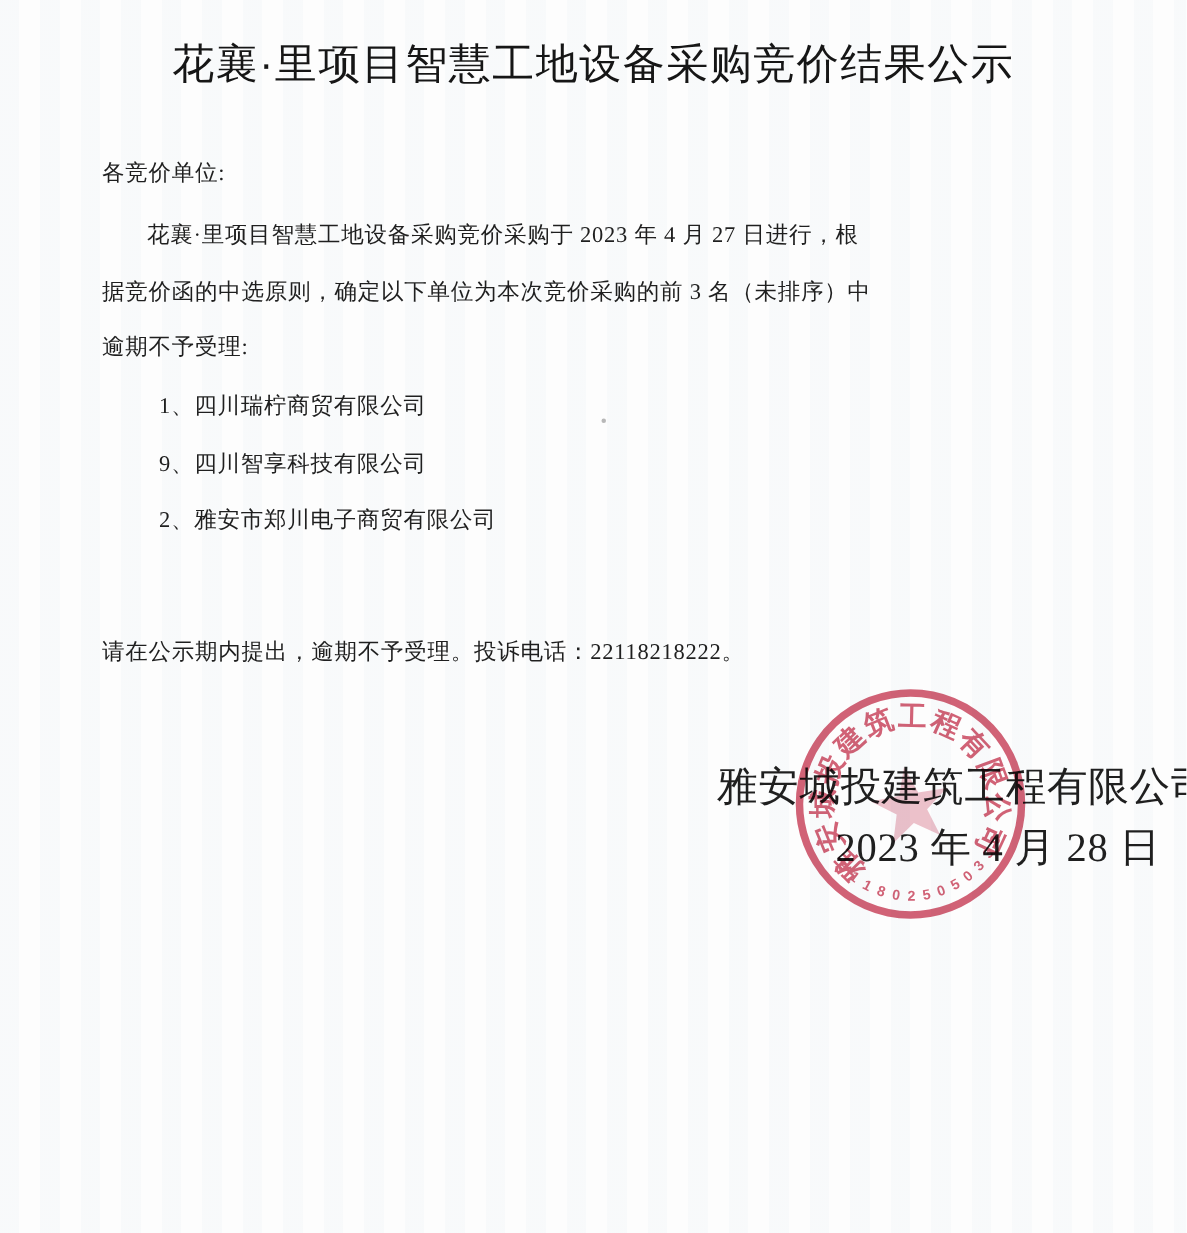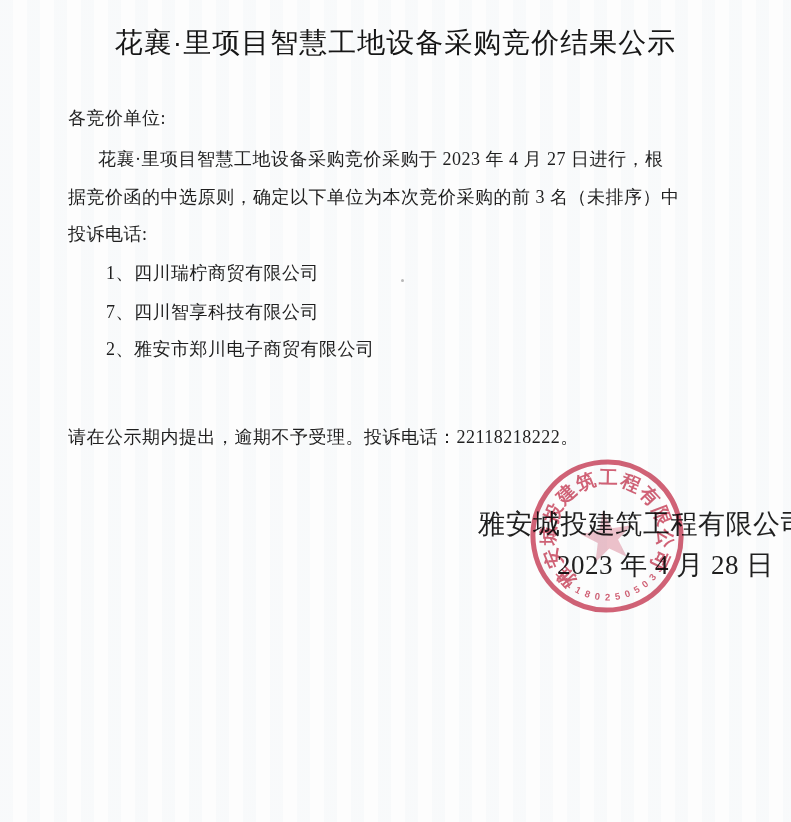--- a/index.html
+++ b/index.html
@@ -16,21 +16,21 @@
       #fdfdfd;
   }
   .title{
     position:absolute;top:24px;left:0;width:791px;margin:0;
     text-align:center;
     font-family:"Liberation Sans","DejaVu Sans",sans-serif;
     font-weight:400;font-size:28px;letter-spacing:1px;color:#161616;
   }
   .line{
     position:absolute;left:68px;width:660px;
-    font-size:18px;letter-spacing:0.5px;white-space:nowrap;font-family:Liberation Serif, serif;
+    font-size:15px;letter-spacing:0.5px;white-space:nowrap;font-family:Liberation Serif, serif;
   }
   .indent{padding-left:30px;}
   .list-indent{padding-left:38px;}
   .sig{position:absolute;font-size:27px;letter-spacing:0.5px;white-space:nowrap;}
   .speck{
     position:absolute;left:401px;top:279px;width:3px;height:3px;
     border-radius:50%;background:#9a9a9a;opacity:.7;
   }
   .seal{
     position:absolute;left:527px;top:456px;width:160px;height:160px;
@@ -52,24 +52,24 @@
 <body>
 
 <div class="page">
 
   <h1 class="title">花襄·里项目智慧工地设备采购竞价结果公示</h1>
 
   <div class="line" style="top:106px">各竞价单位:</div>
 
   <div class="line indent" style="top:147px">花襄·里项目智慧工地设备采购竞价采购于 2023 年 4 月 27 日进行，根</div>
   <div class="line" style="top:185px">据竞价函的中选原则，确定以下单位为本次竞价采购的前 3 名（未排序）中</div>
-  <div class="line" style="top:222px">投诉电话:</div>
+  <div class="line" style="top:222px">逾期不予受理:</div>
 
   <div class="line list-indent" style="top:261px">1、四川瑞柠商贸有限公司</div>
-  <div class="line list-indent" style="top:300px">7、四川智享科技有限公司</div>
+  <div class="line list-indent" style="top:300px">9、四川智享科技有限公司</div>
   <div class="line list-indent" style="top:337px">2、雅安市郑川电子商贸有限公司</div>
 
   <div class="line" style="top:425px">请在公示期内提出，逾期不予受理。投诉电话：22118218222。</div>
 
   <div class="sig" style="top:506px;left:478px">雅安城投建筑工程有限公司</div>
   <div class="sig" style="top:547px;left:557px">2023 年 4 月 28 日</div>
 
   <div class="speck"></div>
 
   <div class="seal">

